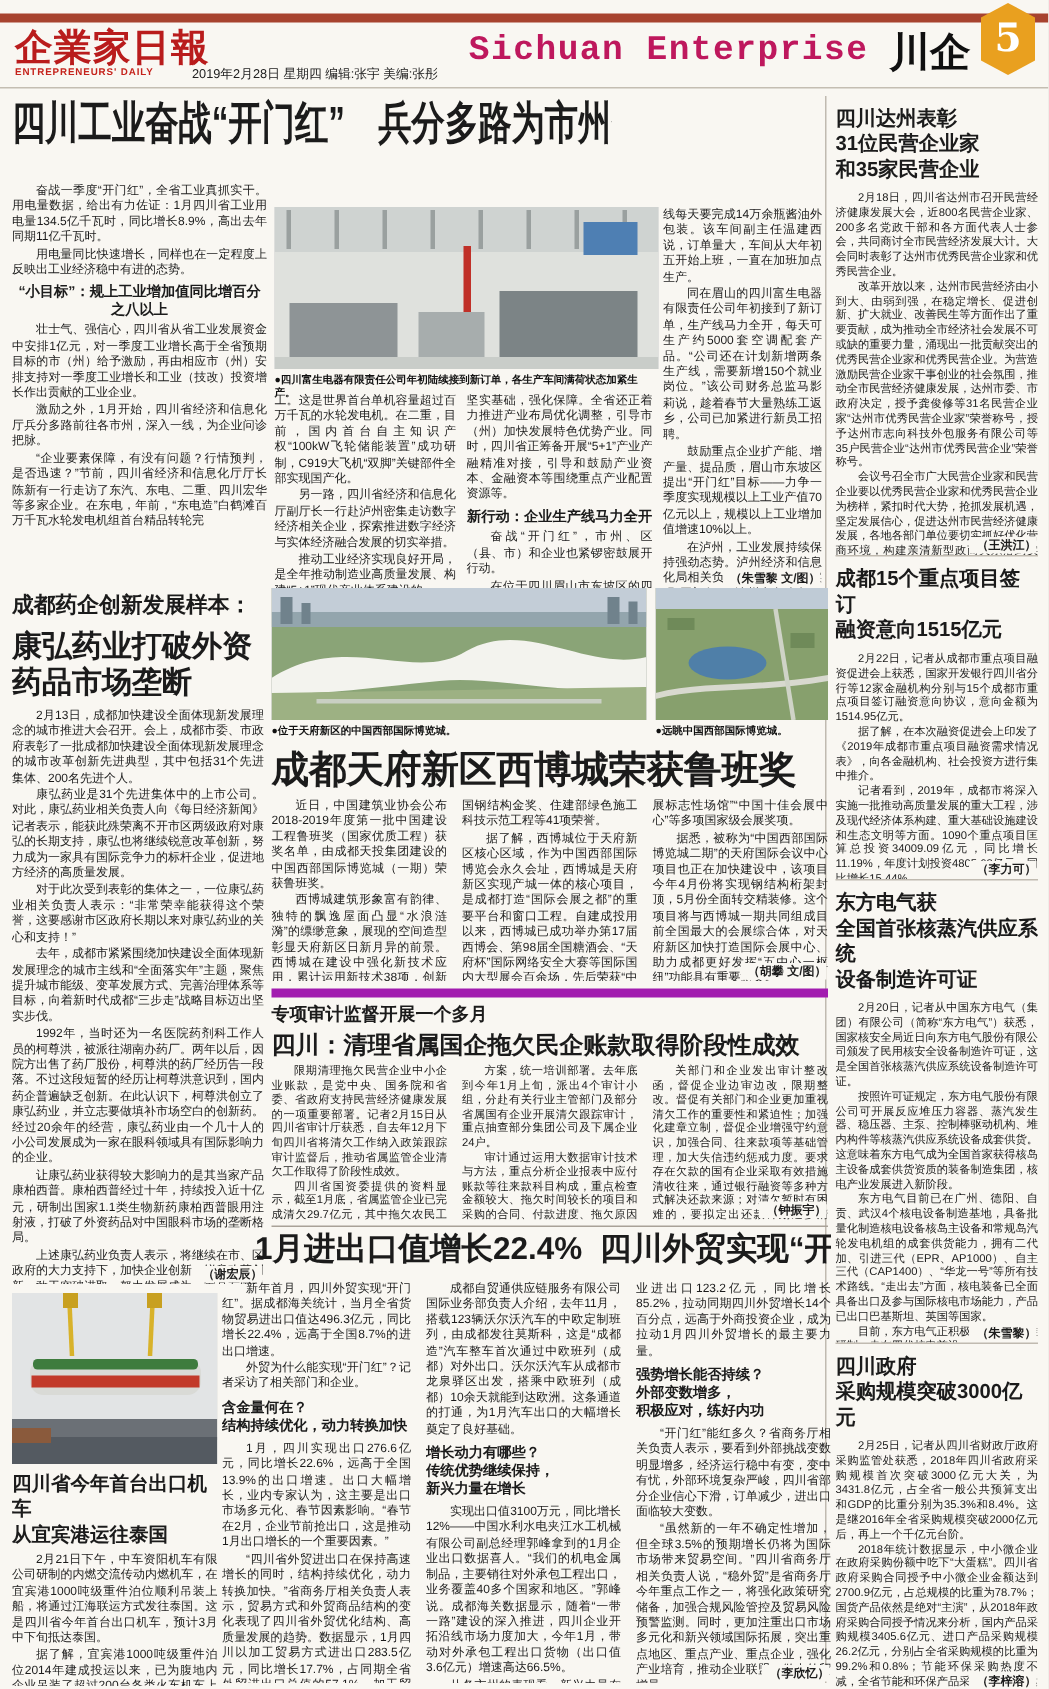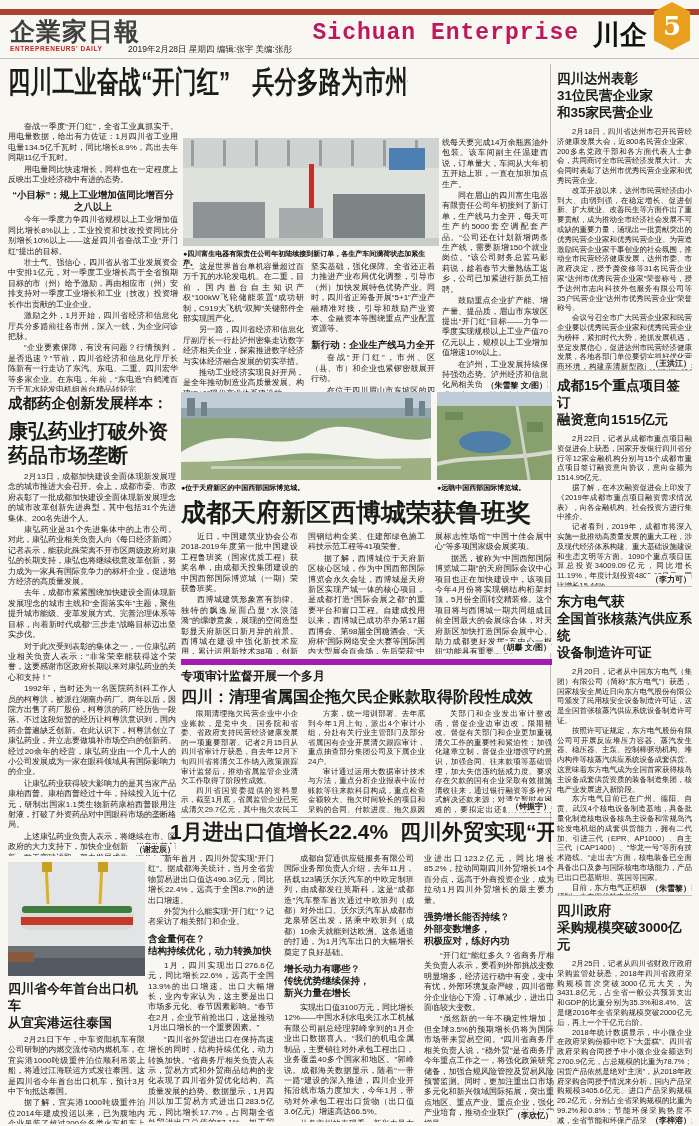--- a/index.html
+++ b/index.html
@@ -10,21 +10,21 @@
   .col{position:absolute;overflow:hidden;}
   .pp{font-size:8px;line-height:10.4px;text-align:justify;text-indent:2em;margin-bottom:1px;}
   .noind{text-indent:0;}
   .subhead{font-size:9.5px;font-weight:bold;line-height:11.5px;margin:4px 0 3px;text-indent:0;text-align:center;}
   .t-subhead{font-size:9.5px;font-weight:bold;line-height:12px;margin:5px 0 4px;white-space:pre-line;}
   .byline-abs{position:absolute;right:1px;bottom:1px;font-size:8px;font-weight:bold;background:#f9f7f2;padding-left:5px;}
   .caption{font-size:7px;font-weight:bold;line-height:9px;color:#111;}
   
   .top-bar{position:absolute;top:9px;left:0;width:699px;height:6px;background:#a7432f;}
   .logo{position:absolute;top:15px;left:10px;font-family:Liberation Serif, serif;font-weight:bold;
-        font-size:25px;color:#404040;letter-spacing:1px;}
+        font-size:25px;color:#b91c1c;letter-spacing:1px;}
   .logo-en{position:absolute;top:45px;left:10px;font-size:6.5px;color:#c5231c;letter-spacing:.6px;font-weight:bold;}
   .dateline{position:absolute;top:44px;left:128px;font-size:8.5px;color:#222;}
   .section-en{position:absolute;top:20px;right:120px;font-family:"Liberation Mono",monospace;
               font-size:23px;color:#be185d;font-weight:bold;letter-spacing:1px;}
   .section-cn{position:absolute;top:17px;right:52px;font-size:27px;font-weight:900;color:#101010;}
   .badge{position:absolute;top:2px;right:9px;width:36px;height:48px;background:#e9a01f;
          clip-path:polygon(50% 0%,100% 20%,100% 80%,50% 100%,0% 80%,0% 20%);
          display:flex;align-items:center;justify-content:center;}
   .badge span{color:#fff;font-size:26px;font-weight:900;font-family:"DejaVu Serif",serif;}
   .header-rule{position:absolute;top:58px;left:0;width:699px;border-top:1px solid #c4beb2;}
@@ -67,21 +67,20 @@
   <div class="header-rule"></div>
   <div class="vline"></div>
 
   <div class="abs" style="left:8px;top:62px;width:540px;height:332px;">
     <h1 class="lead-hl">四川工业奋战“开门红”　兵分多路为市州企业问诊把脉</h1>
 
     <div class="col" style="left:0;top:60px;width:170px;height:270px;">
       <p class="pp">奋战一季度“开门红”，全省工业真抓实干。用电量数据，给出有力佐证：1月四川省工业用电量134.5亿千瓦时，同比增长8.9%，高出去年同期11亿千瓦时。</p>
       <p class="pp">用电量同比快速增长，同样也在一定程度上反映出工业经济稳中有进的态势。</p>
       <h3 class="subhead">“小目标”：规上工业增加值同比增百分之八以上</h3>
-      <p class="pp">今年一季度力争四川省规模以上工业增加值同比增长8%以上，工业投资和技改投资同比分别增长10%以上——这是四川省奋战工业“开门红”提出的目标。</p>
       <p class="pp">壮士气、强信心，四川省从省工业发展资金中安排1亿元，对一季度工业增长高于全省预期目标的市（州）给予激励，再由相应市（州）安排支持对一季度工业增长和工业（技改）投资增长作出贡献的工业企业。</p>
       <p class="pp">激励之外，1月开始，四川省经济和信息化厅兵分多路前往各市州，深入一线，为企业问诊把脉。</p>
       <p class="pp">“企业要素保障，有没有问题？行情预判，是否迅速？”节前，四川省经济和信息化厅厅长陈新有一行走访了东汽、东电、二重、四川宏华等多家企业。在东电，年前，“东电造”白鹤滩百万千瓦水轮发电机组首台精品转轮完</p>
     </div>
 
     <div class="photo" style="left:175px;top:76px;width:256px;height:108px;">
       <svg class="ph-svg" viewBox="0 0 256 108" preserveAspectRatio="none">
         <rect width="256" height="108" fill="#dfe1dd"></rect>
         <rect width="256" height="30" fill="#cfd3d1"></rect>
         <g fill="#9aa09f">
@@ -126,22 +125,22 @@
       <div class="byline-abs">（朱雪黎 文/图）</div>
     </div>
   </div>
 
   <div class="col" style="left:8px;top:394px;width:168px;height:462px;">
     <h3 class="kang-kicker">成都药企创新发展样本：</h3>
     <h2 class="kang-hl">康弘药业打破外资
 药品市场垄断</h2>
     <p class="pp">2月13日，成都加快建设全面体现新发展理念的城市推进大会召开。会上，成都市委、市政府表彰了一批成都加快建设全面体现新发展理念的城市改革创新先进典型，其中包括31个先进集体、200名先进个人。</p>
     <p class="pp">康弘药业是31个先进集体中的上市公司。对此，康弘药业相关负责人向《每日经济新闻》记者表示，能获此殊荣离不开市区两级政府对康弘的长期支持，康弘也将继续锐意改革创新，努力成为一家具有国际竞争力的标杆企业，促进地方经济的高质量发展。</p>
+    <p class="pp">对于此次受到表彰的集体之一，一位康弘药业相关负责人表示：“非常荣幸能获得这个荣誉，这要感谢市区政府长期以来对康弘药业的关心和支持！”</p>
     <p class="pp">去年，成都市紧紧围绕加快建设全面体现新发展理念的城市主线和“全面落实年”主题，聚焦提升城市能级、变革发展方式、完善治理体系等目标，向着新时代成都“三步走”战略目标迈出坚实步伐。</p>
-    <p class="pp">对于此次受到表彰的集体之一，一位康弘药业相关负责人表示：“非常荣幸能获得这个荣誉，这要感谢市区政府长期以来对康弘药业的关心和支持！”</p>
     <p class="pp">1992年，当时还为一名医院药剂科工作人员的柯尊洪，被派往湖南办药厂。两年以后，因院方出售了药厂股份，柯尊洪的药厂经历告一段落。不过这段短暂的经历让柯尊洪意识到，国内药企普遍缺乏创新。在此认识下，柯尊洪创立了康弘药业，并立志要做填补市场空白的创新药。经过20余年的经营，康弘药业由一个几十人的小公司发展成为一家在眼科领域具有国际影响力的企业。</p>
     <p class="pp">让康弘药业获得较大影响力的是其当家产品康柏西普。康柏西普经过十年，持续投入近十亿元，研制出国家1.1类生物新药康柏西普眼用注射液，打破了外资药品对中国眼科市场的垄断格局。</p>
     <p class="pp">上述康弘药业负责人表示，将继续在市、区政府的大力支持下，加快企业创新，锐意改革创新，敢于突破进取，努力发展成为一家具有国际竞争力的行业标杆，促进地方经济的高质量发展。</p>
 
     <div class="byline-abs">（谢宏辰）</div>
   </div>
 
   <div class="col" style="left:8px;top:862px;width:137px;height:262px;">
     <div class="photo" style="position:relative;width:137px;height:114px;">
       <svg class="ph-svg" viewBox="0 0 137 114" preserveAspectRatio="none">

